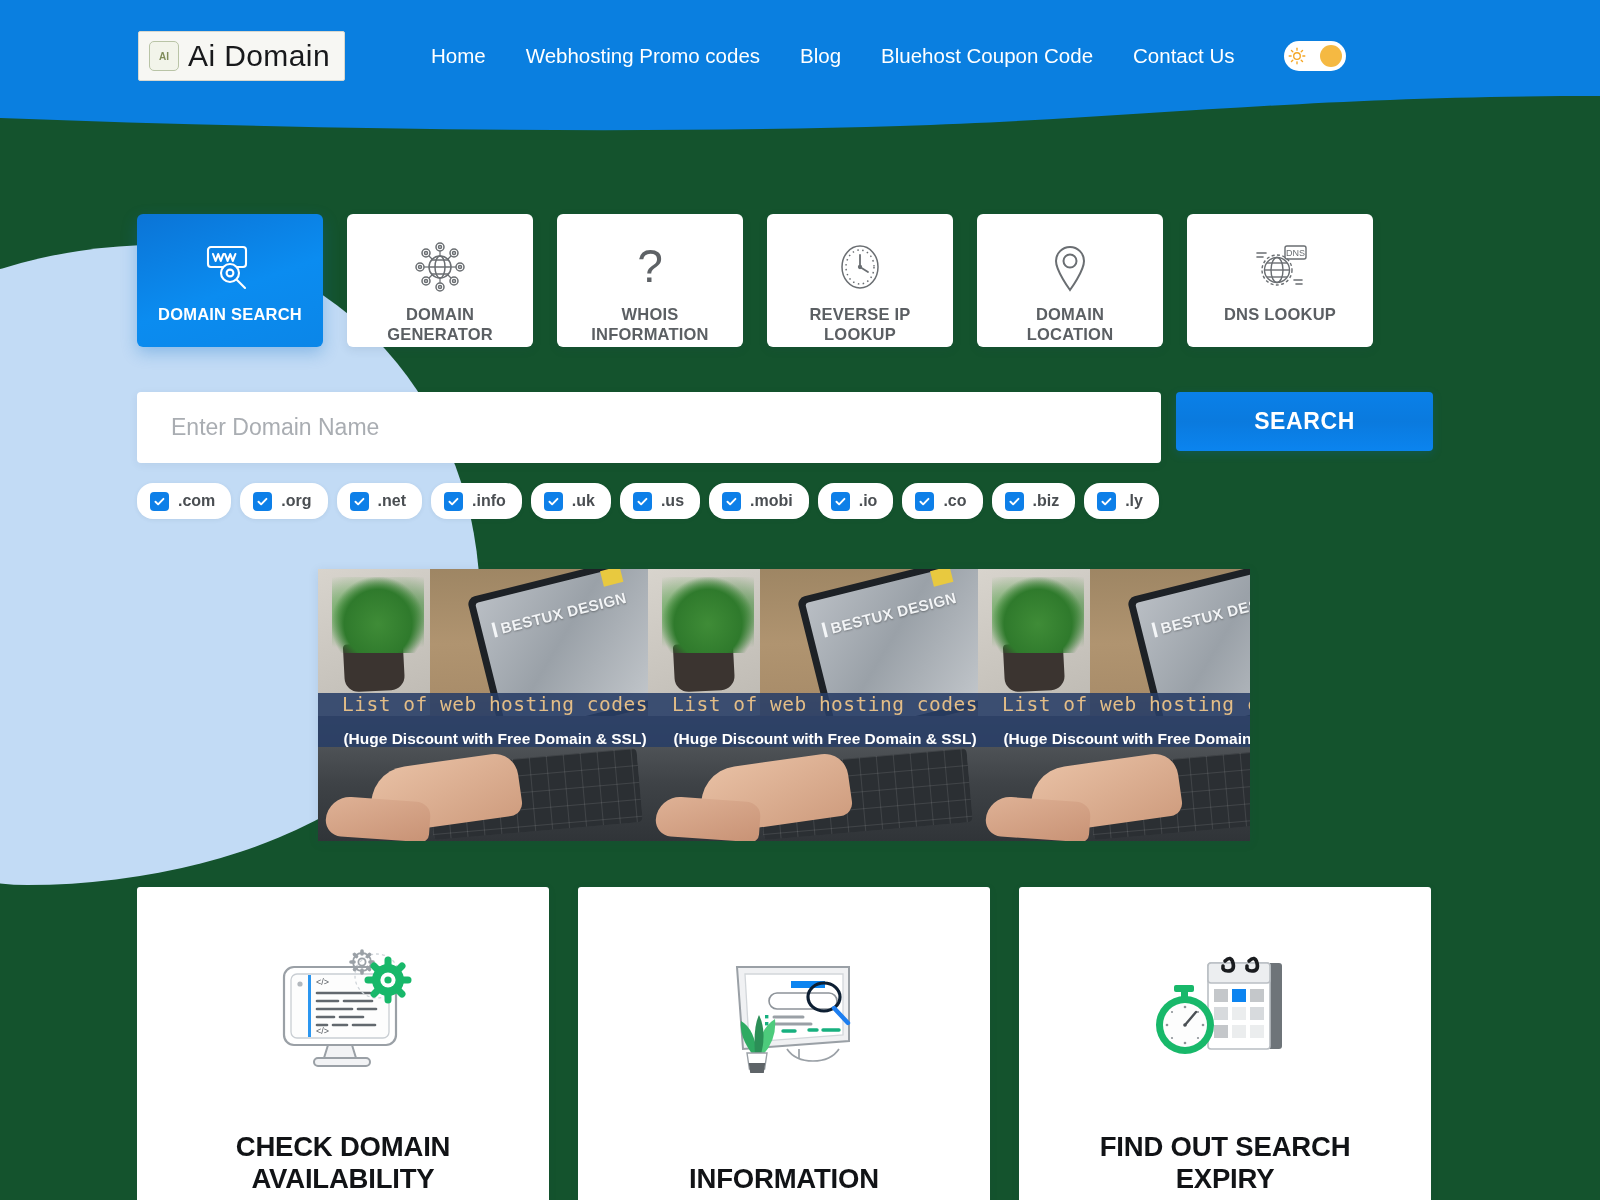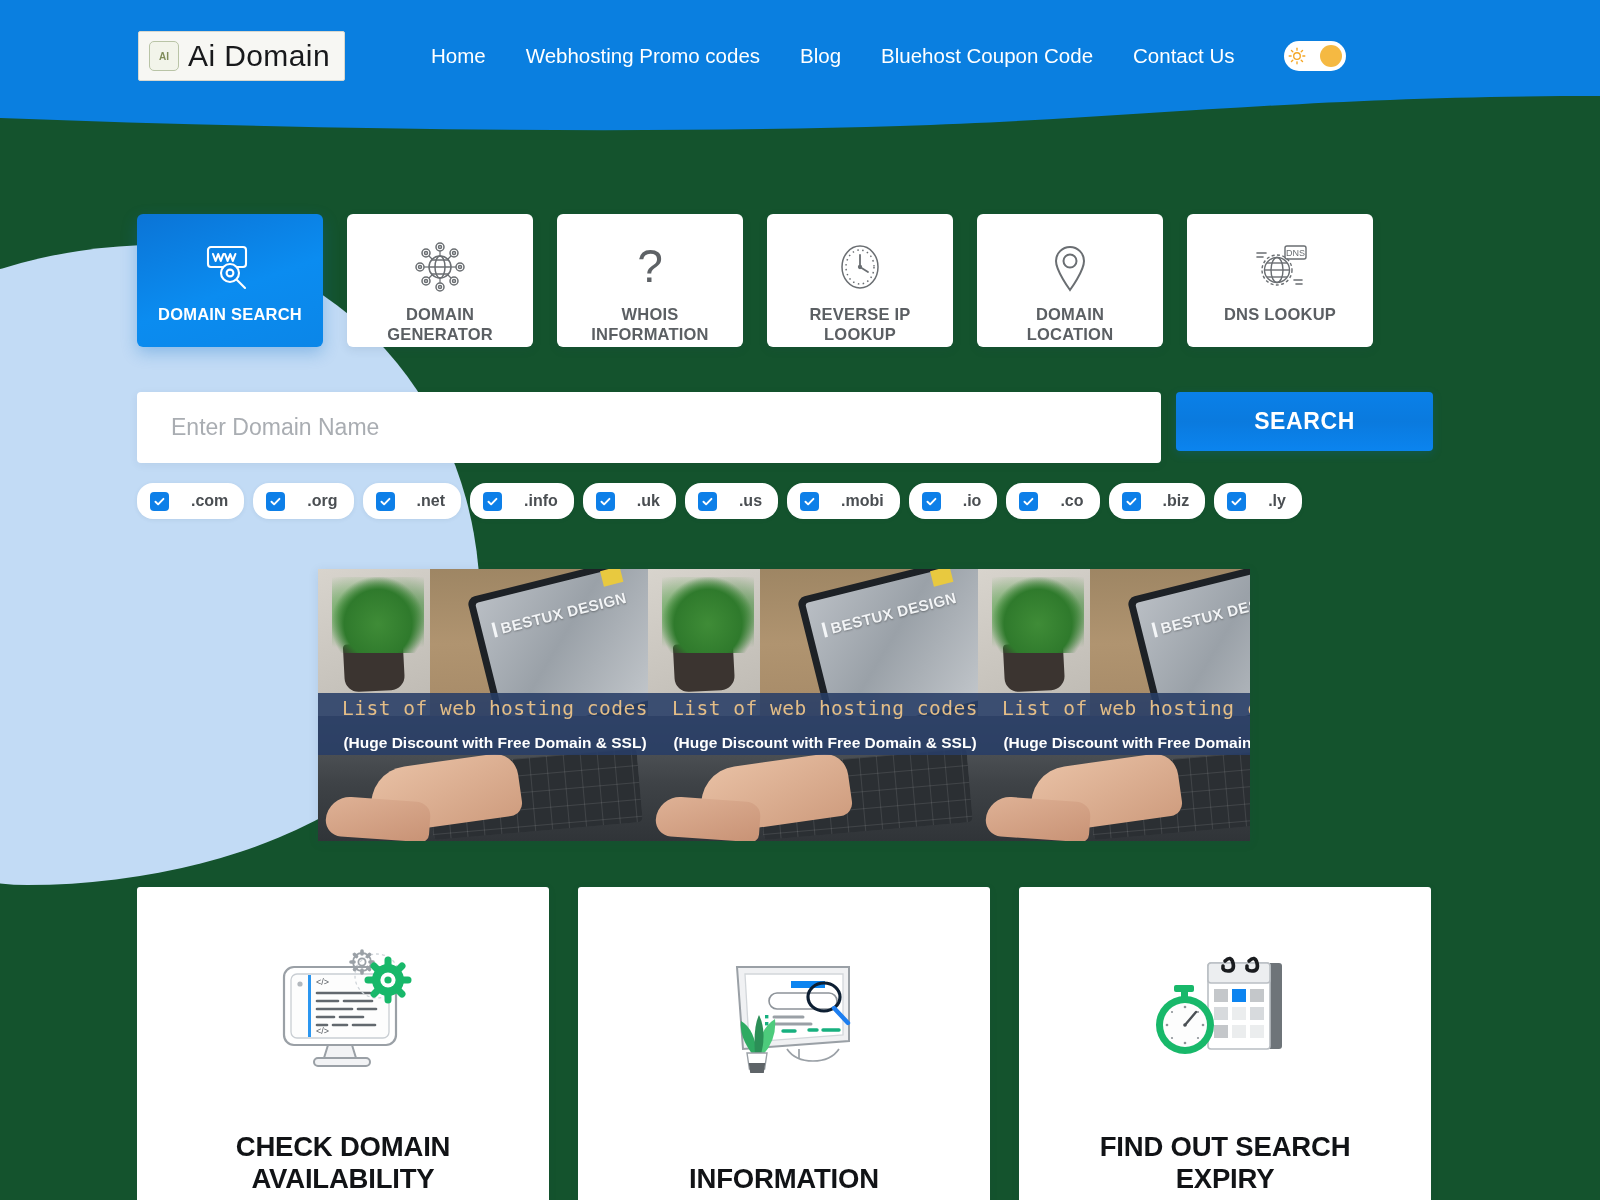--- a/index.html
+++ b/index.html
@@ -135,21 +135,21 @@
   .tlds {
     position: absolute; left: 137px; top: 483px;
     display: flex; gap: 9px; z-index: 3;
   }
   .tld {
     height: 36px;
     background: #ffffff;
     border-radius: 16px;
     display: flex; align-items: center;
     padding: 0 16px 0 13px;
-    gap: 22px;
+    gap: 9px;
     box-shadow: 0 1px 4px rgba(40,60,90,.08);
     cursor: pointer;
   }
   .cb {
     width: 19px; height: 19px; flex: none;
     border-radius: 4px;
     background: #0d7fe8;
     display: flex; align-items: center; justify-content: center;
   }
   .cb svg { display: block; }
@@ -243,21 +243,21 @@
   }
   .hand2 {
     position: absolute; left: 8px; bottom: 2px;
     width: 104px; height: 40px;
     background: linear-gradient(160deg,#dfb296,#c89275);
     border-radius: 30px 18px 10px 20px;
     transform: rotate(4deg);
   }
   .slide-band {
     position: absolute; left: 0; right: 0; top: 124px;
-    height: 62px;
+    height: 54px;
     background: rgba(40,62,103,.88);
     display: flex; flex-direction: column;
     align-items: center; justify-content: center; padding-left: 24px;
   }
   .band-title {
     color: #e3bd87;
     font-family: "DejaVu Sans Mono", monospace;
     font-size: 19.5px;
     white-space: nowrap;
     letter-spacing: .5px;

